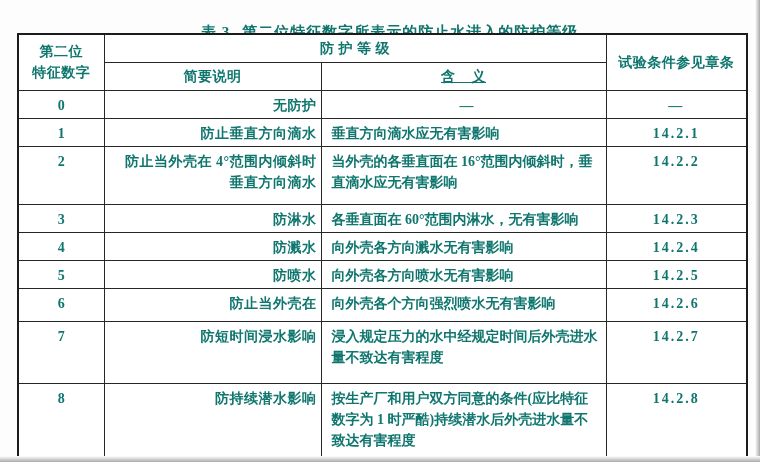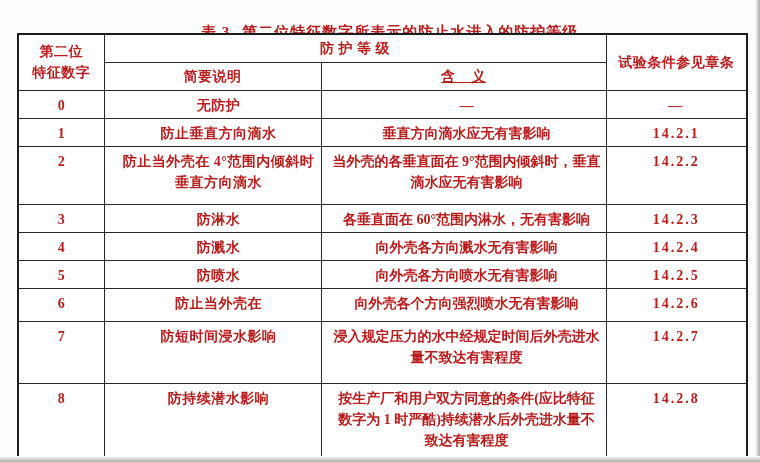--- a/index.html
+++ b/index.html
@@ -6,21 +6,21 @@
     margin: 0;
     padding: 0;
     background: #ffffff;
   }
   .page {
     position: relative;
     width: 760px;
     height: 462px;
     background: #fdfdfd;
     font-family: "Liberation Serif", "DejaVu Serif", serif;
-    color: #b91c1c;
+    color: #0f766e;
     overflow: hidden;
   }
   
   .edge-right {
     position: absolute;
     top: 0; right: 0;
     width: 5px; height: 100%;
     background: linear-gradient(to right, #ffffff, #a9a9a9);
   }
   .edge-bottom {
@@ -64,22 +64,22 @@
     overflow: hidden;
   }
   th { text-align: center; vertical-align: middle; padding: 2px; }
   .h-group { white-space: pre; }
   .h-meaning { white-space: pre; text-decoration: underline; }
   .c-digit {
     text-align: center;
     font-family: "Liberation Serif", "DejaVu Serif", serif;
     letter-spacing: 0;
   }
-  .c-brief { text-align: center; padding-left: 16px; }
-  .c-meaning { text-align: center; padding-left: 10px; padding-right: 4px; letter-spacing: 0; }
+  .c-brief { text-align: right; padding-left: 16px; }
+  .c-meaning { text-align: left; padding-left: 10px; padding-right: 4px; letter-spacing: 0; }
   .c-meaning.center { text-align: center; }
   .c-ref {
     text-align: center;
     letter-spacing: 2px;
     font-family: "Liberation Serif", "DejaVu Serif", serif;
   }
   
   tr.hr1 { height: 28px; }
   tr.hr2 { height: 28px; }
   tr.r0 { height: 28px; }
@@ -131,21 +131,21 @@
       </tr>
       <tr class="r1">
         <td class="c-digit">1</td>
         <td class="c-brief">防止垂直方向滴水</td>
         <td class="c-meaning">垂直方向滴水应无有害影响</td>
         <td class="c-ref">14.2.1</td>
       </tr>
       <tr class="r2">
         <td class="c-digit">2</td>
         <td class="c-brief">防止当外壳在 4°范围内倾斜时垂直方向滴水</td>
-        <td class="c-meaning">当外壳的各垂直面在 9°范围内倾斜时，垂直滴水应无有害影响</td>
+        <td class="c-meaning">当外壳的各垂直面在 16°范围内倾斜时，垂直滴水应无有害影响</td>
         <td class="c-ref">14.2.2</td>
       </tr>
       <tr class="r3">
         <td class="c-digit">3</td>
         <td class="c-brief">防淋水</td>
         <td class="c-meaning">各垂直面在 60°范围内淋水，无有害影响</td>
         <td class="c-ref">14.2.3</td>
       </tr>
       <tr class="r4">
         <td class="c-digit">4</td>

